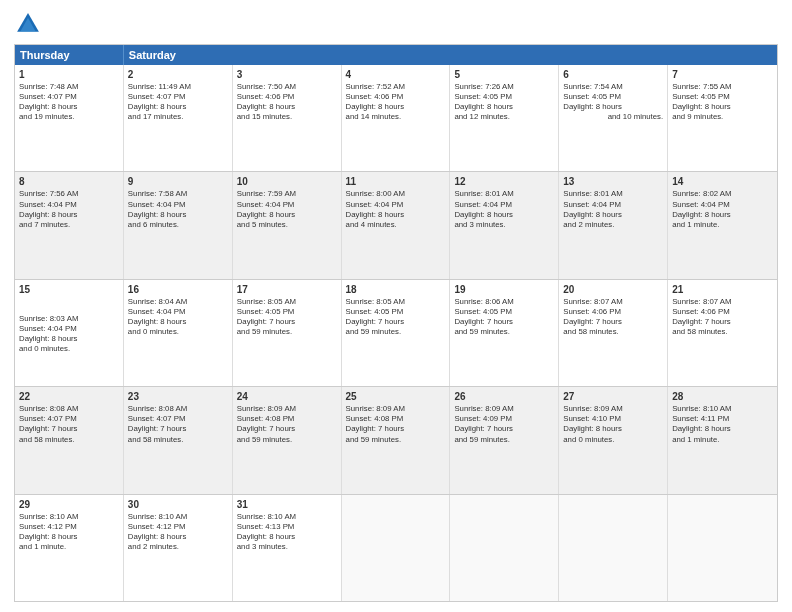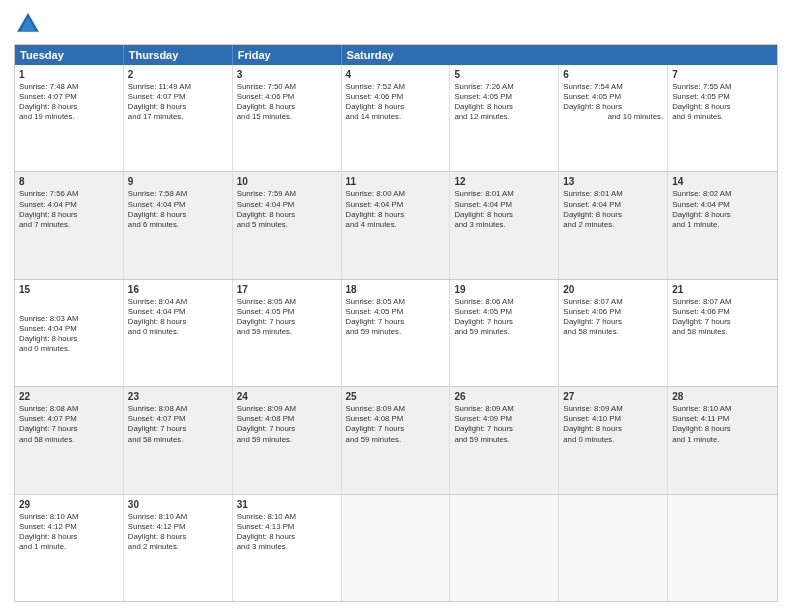--- a/index.html
+++ b/index.html
@@ -119,23 +119,21 @@
       </div>
     </div>
     <div class="title-area">
       <div class="month-title"></div>
       <div class="location"></div>
     </div>
   </div>
 
   <div class="calendar">
     <div class="cal-header" id="cal-header">
-        <div class="cal-header-cell">Tuesday</div>
         <div class="cal-header-cell">Thursday</div>
-        <div class="cal-header-cell">Friday</div>
         <div class="cal-header-cell">Saturday</div>
       </div>
     <div class="cal-body" id="cal-body">
         <div class="cal-row">
           <div class="cal-cell">
             <span class="day-num">1</span>
             <span style="display: block;">Sunrise: 7:48 AM</span>
             <span style="display: block;">Sunset: 4:07 PM</span>
             <span style="display: block;">Daylight: 8 hours</span>
             <span style="display: block;">and 19 minutes.</span>

